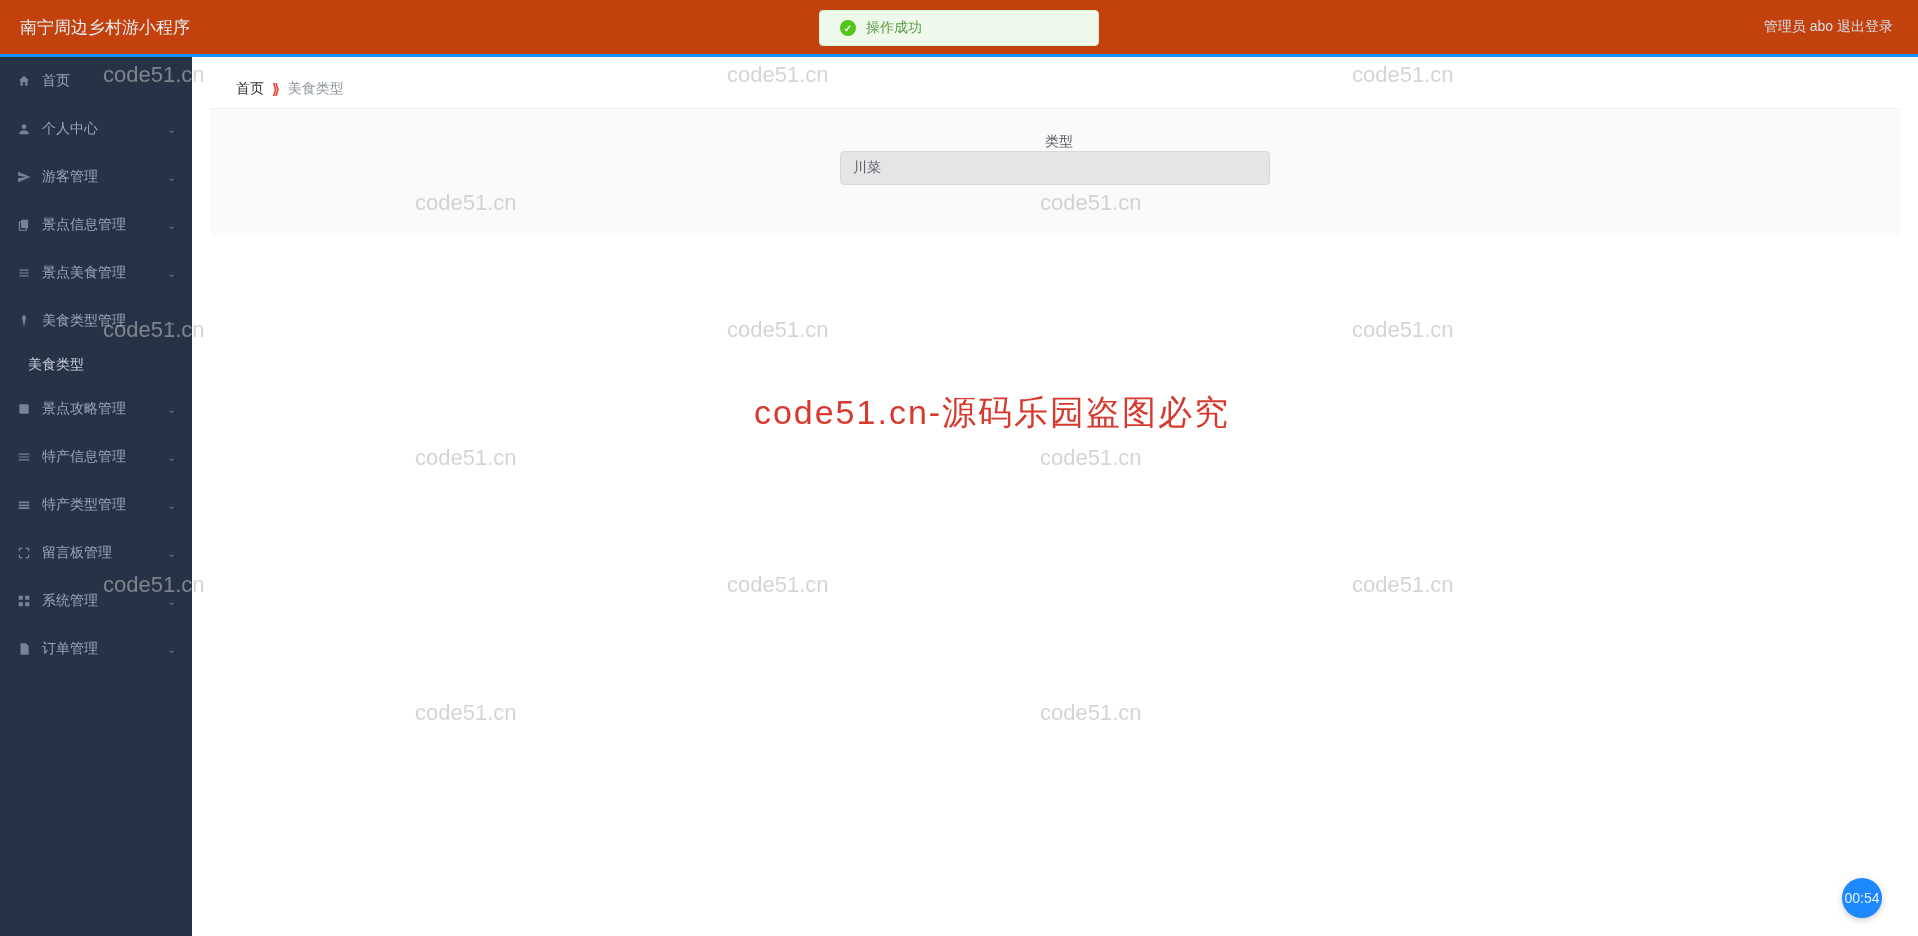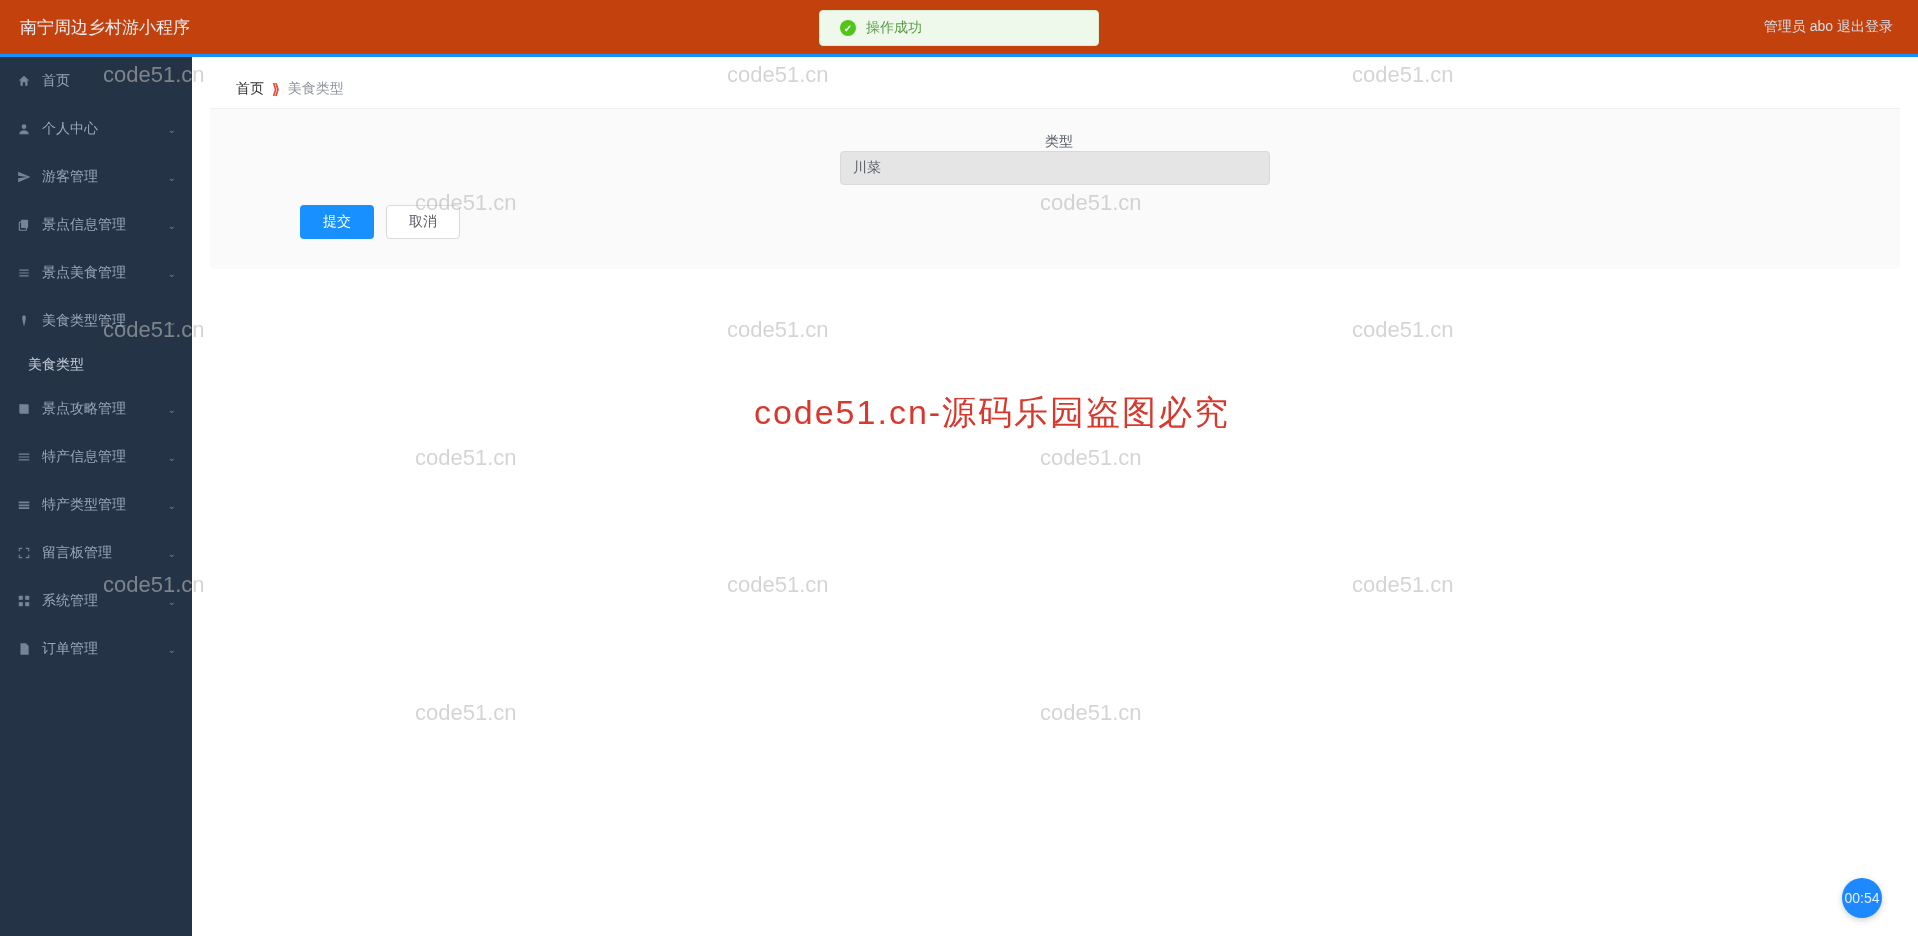--- a/index.html
+++ b/index.html
@@ -276,24 +276,20 @@
       <span class="breadcrumb-home">首页</span>
       <span class="breadcrumb-sep">⟫</span>
       <span class="breadcrumb-cur">美食类型</span>
     </div>
 
     <div class="form-panel">
       <div class="form-row">
         <label class="form-label">类型</label>
         <input class="form-input" value="川菜" style="">
       </div>
-      <div class="form-actions">
-        <button class="btn btn-primary">提交</button>
-        <button class="btn btn-default">取消</button>
-      </div>
     </div>
   </div>
 </div>
 
 <span class="watermark" style="left:103px; top:62px">code51.cn</span>
 <span class="watermark" style="left:727px; top:62px">code51.cn</span>
 <span class="watermark" style="left:1352px; top:62px">code51.cn</span>
 
 <span class="watermark" style="left:415px; top:190px">code51.cn</span>
 <span class="watermark" style="left:1040px; top:190px">code51.cn</span>

